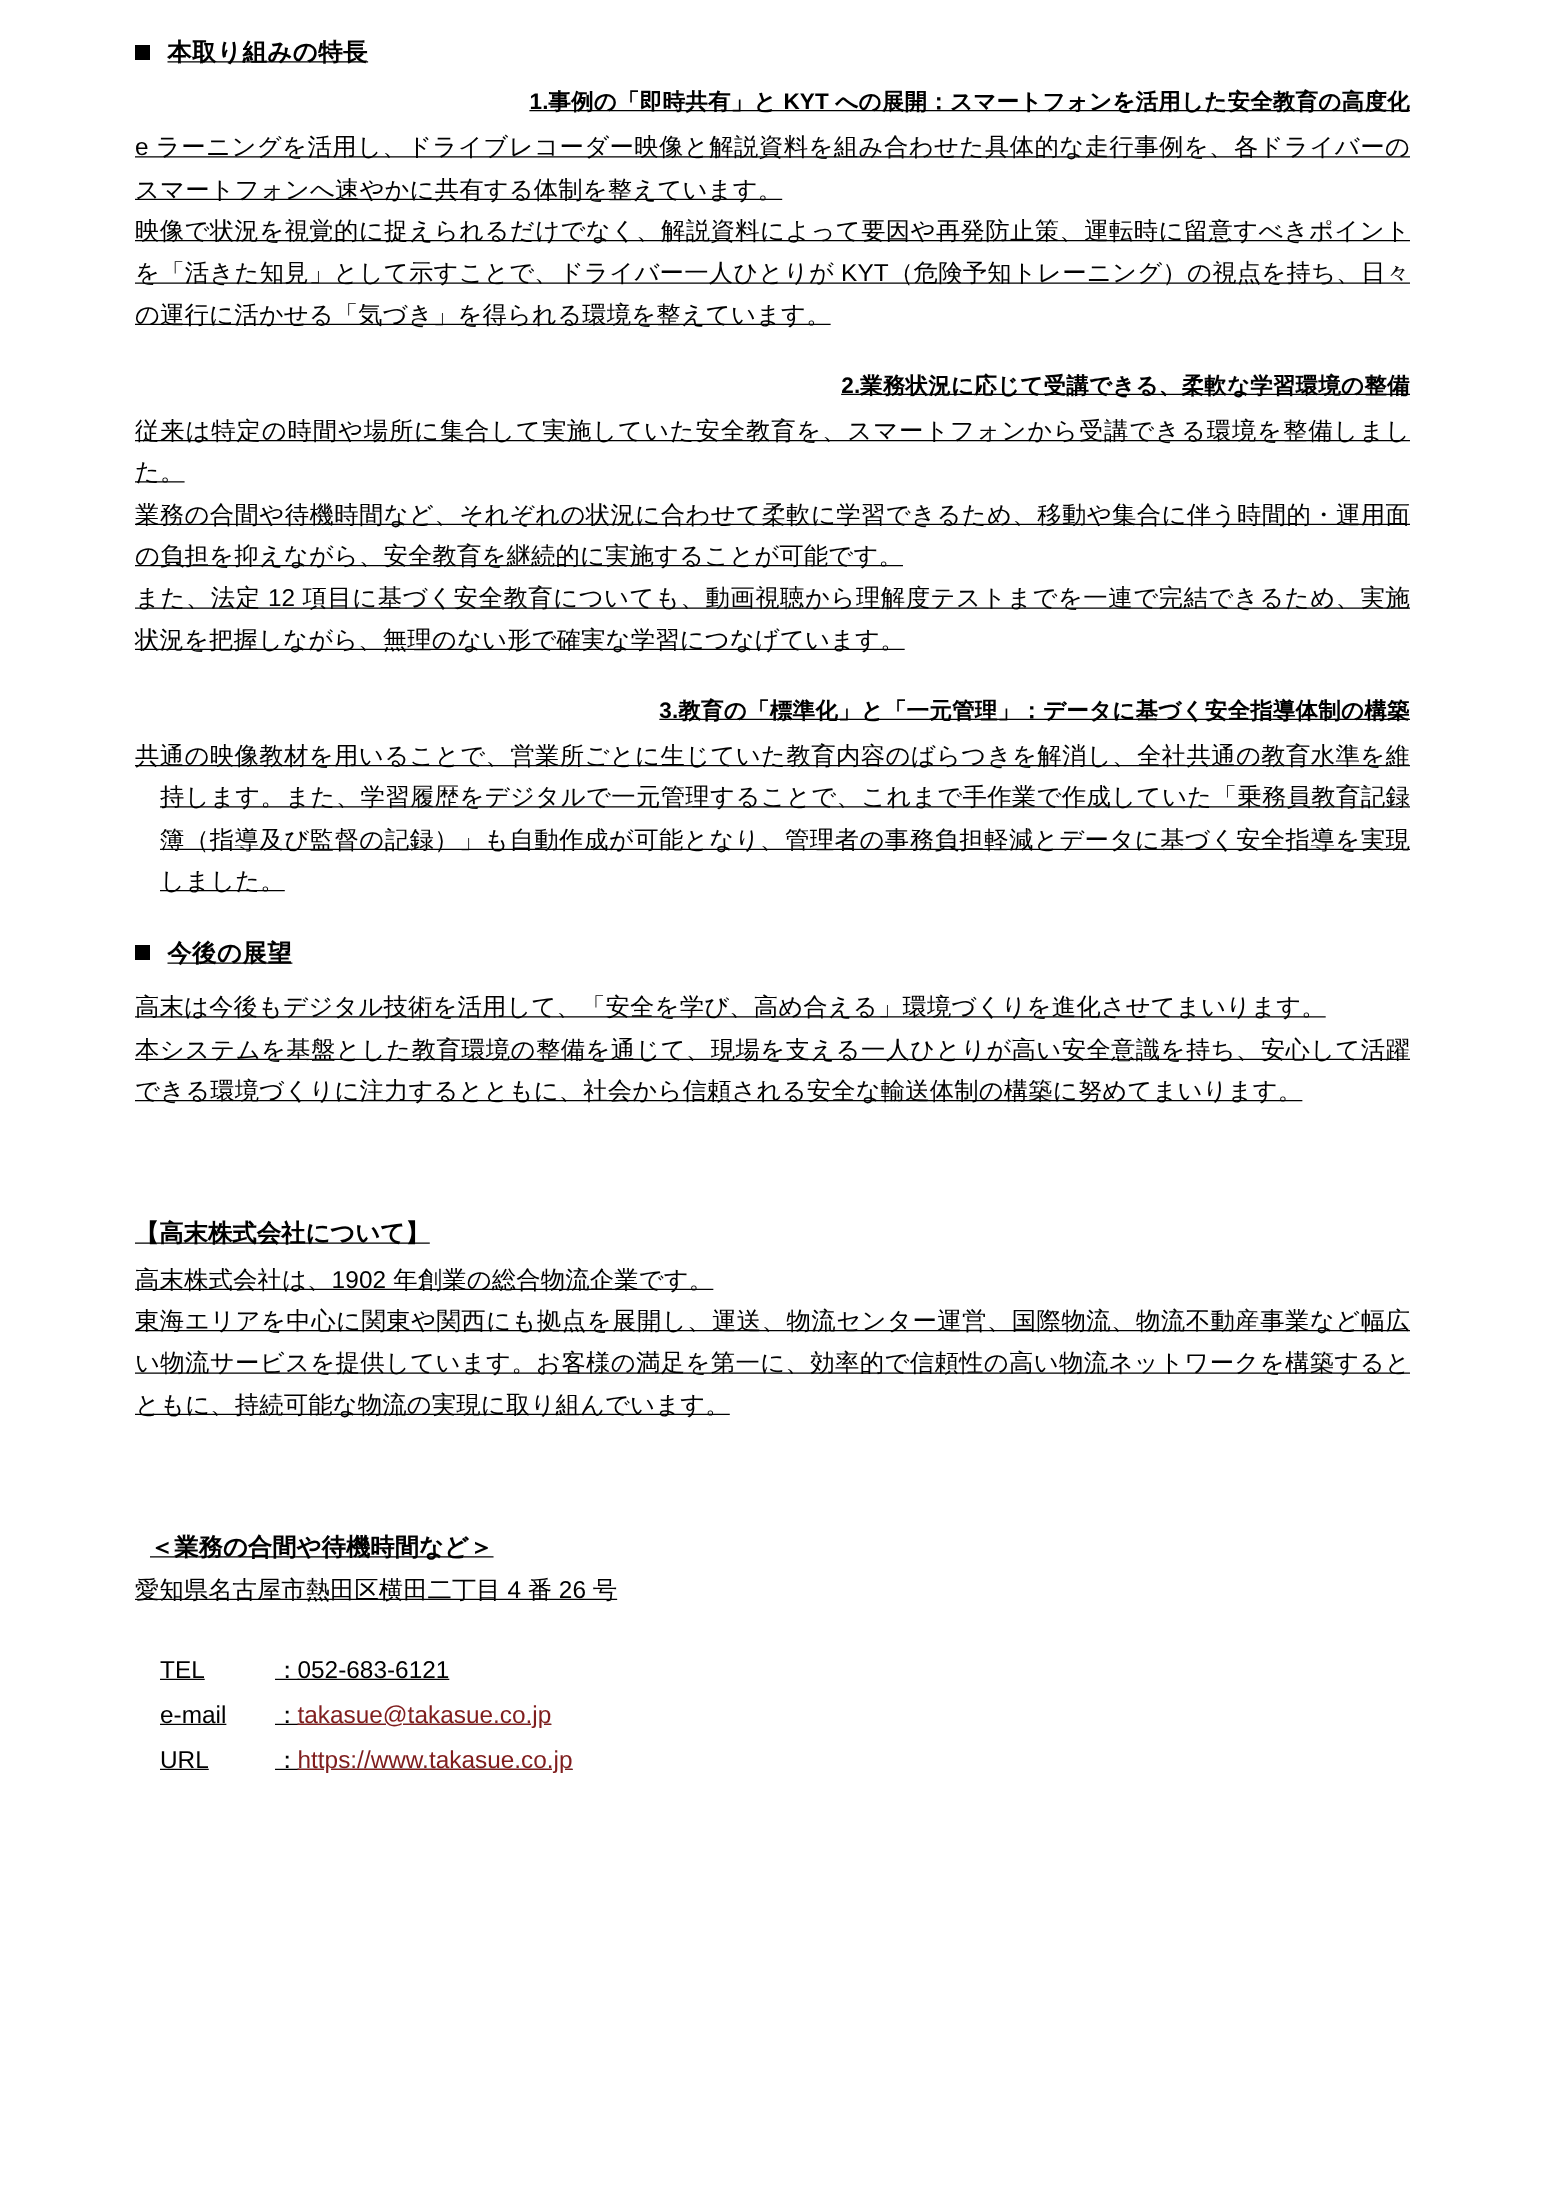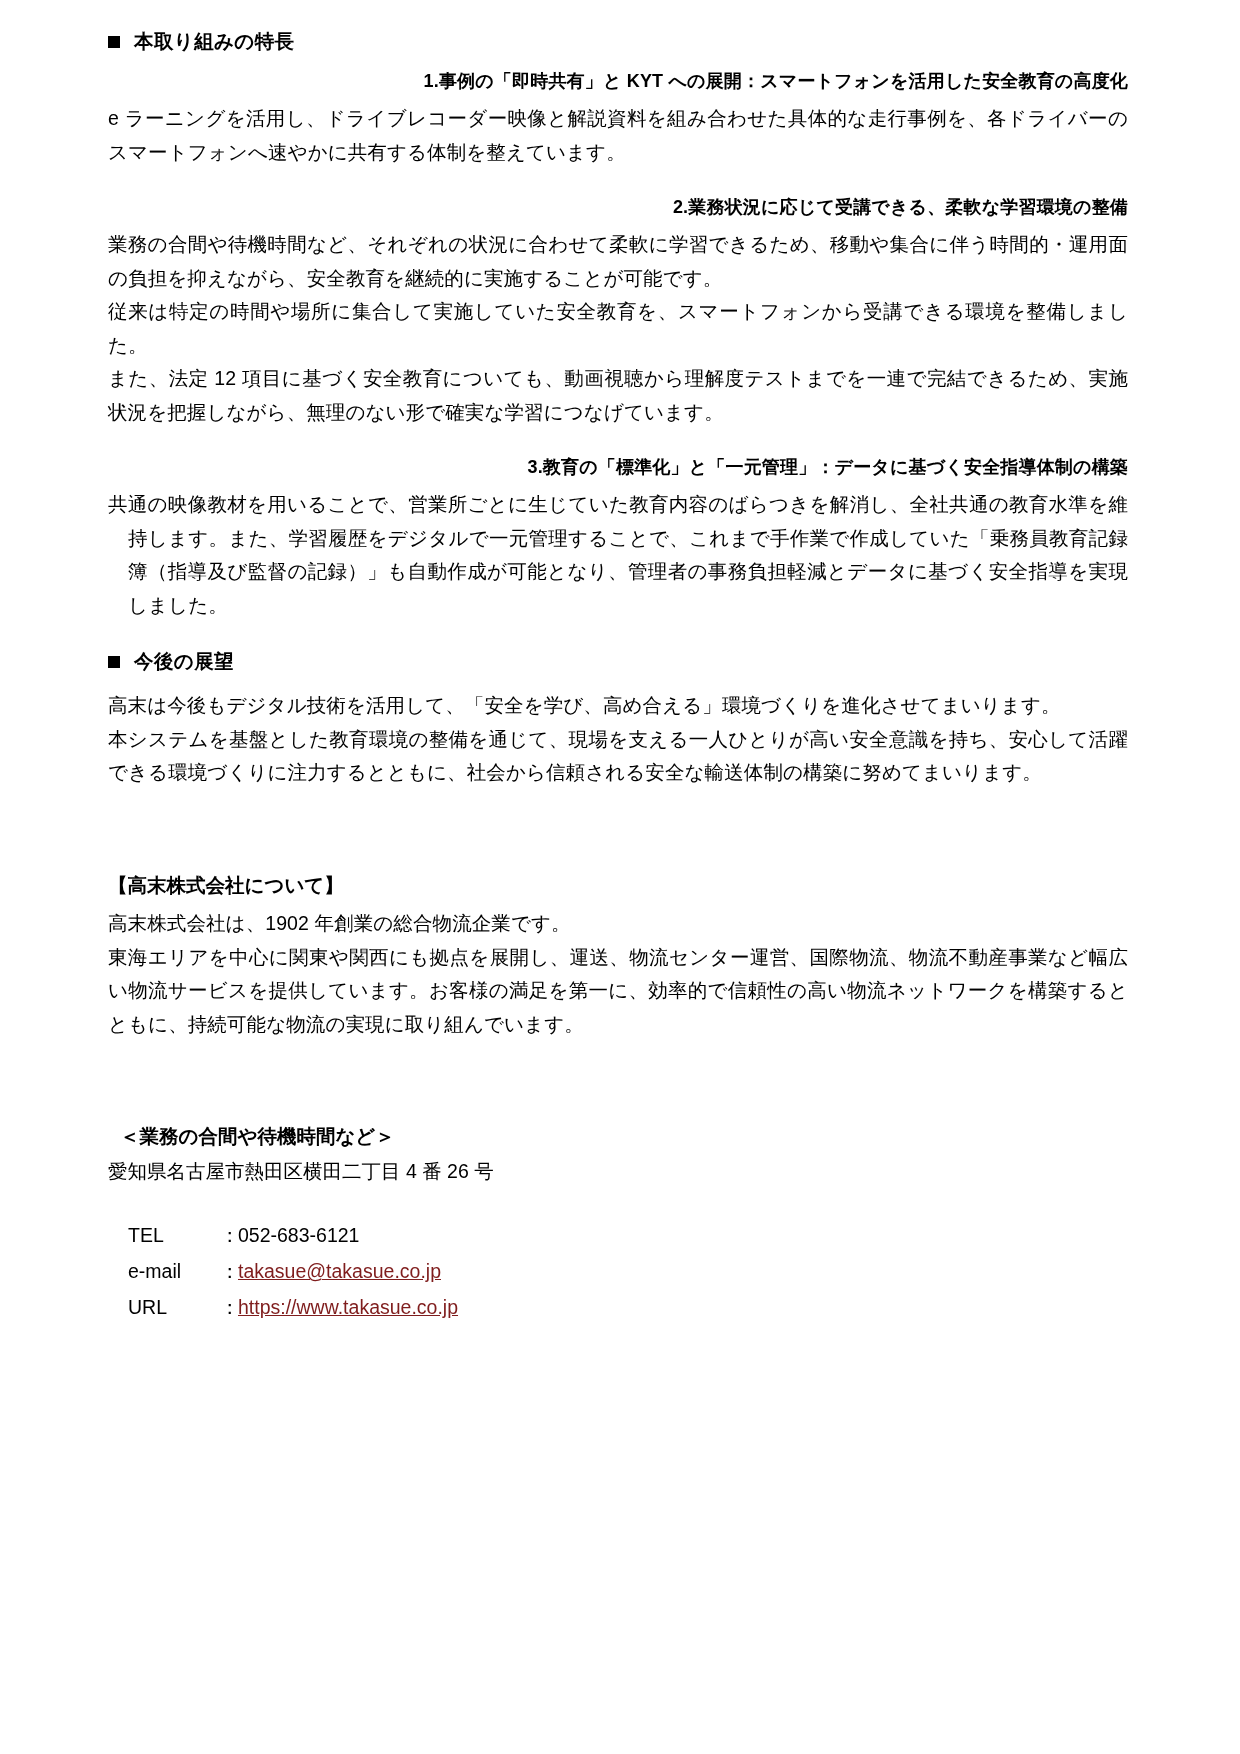--- a/index.html
+++ b/index.html
@@ -13,20 +13,21 @@
     font-family: "Liberation Sans", "DejaVu Sans", sans-serif;
     color: #000000;
     position: relative;
     overflow: hidden;
   }
   .page {
     box-sizing: border-box;
     width: 1240px;
     height: 1754px;
     padding: 28px 112px 0 108px;
+    text-decoration: underline;
   }
   .section-head {
     font-size: 19.5px;
     font-weight: bold;
     letter-spacing: 0.02em;
     margin: 0 0 14px 0;
     display: flex;
     align-items: center;
   }
   .section-head .bullet {
@@ -113,26 +114,27 @@
 <div class="page">
 
   <div class="section-head">
     <span class="bullet"></span>
     <span>本取り組みの特長</span>
   </div>
 
   <div class="block">
     <div class="sub-head">1.事例の「即時共有」と KYT への展開：スマートフォンを活用した安全教育の高度化</div>
     <p class="body">e ラーニングを活用し、ドライブレコーダー映像と解説資料を組み合わせた具体的な走行事例を、各ドライバーのスマートフォンへ速やかに共有する体制を整えています。</p>
+    <p class="body">映像で状況を視覚的に捉えられるだけでなく、解説資料によって要因や再発防止策、運転時に留意すべきポイントを「活きた知見」として示すことで、ドライバー一人ひとりが KYT（危険予知トレーニング）の視点を持ち、日々の運行に活かせる「気づき」を得られる環境を整えています。</p>
   </div>
 
   <div class="block">
     <div class="sub-head">2.業務状況に応じて受講できる、柔軟な学習環境の整備</div>
+    <p class="body">従来は特定の時間や場所に集合して実施していた安全教育を、スマートフォンから受講できる環境を整備しました。</p>
     <p class="body">業務の合間や待機時間など、それぞれの状況に合わせて柔軟に学習できるため、移動や集合に伴う時間的・運用面の負担を抑えながら、安全教育を継続的に実施することが可能です。</p>
-    <p class="body">従来は特定の時間や場所に集合して実施していた安全教育を、スマートフォンから受講できる環境を整備しました。</p>
     <p class="body">また、法定 12 項目に基づく安全教育についても、動画視聴から理解度テストまでを一連で完結できるため、実施状況を把握しながら、無理のない形で確実な学習につなげています。</p>
   </div>
 
   <div class="block">
     <div class="sub-head">3.教育の「標準化」と「一元管理」：データに基づく安全指導体制の構築</div>
     <p class="body hang">共通の映像教材を用いることで、営業所ごとに生じていた教育内容のばらつきを解消し、全社共通の教育水準を維持します。また、学習履歴をデジタルで一元管理することで、これまで手作業で作成していた「乗務員教育記録簿（指導及び監督の記録）」も自動作成が可能となり、管理者の事務負担軽減とデータに基づく安全指導を実現しました。</p>
   </div>
 
   <div class="section-head">
     <span class="bullet"></span>

